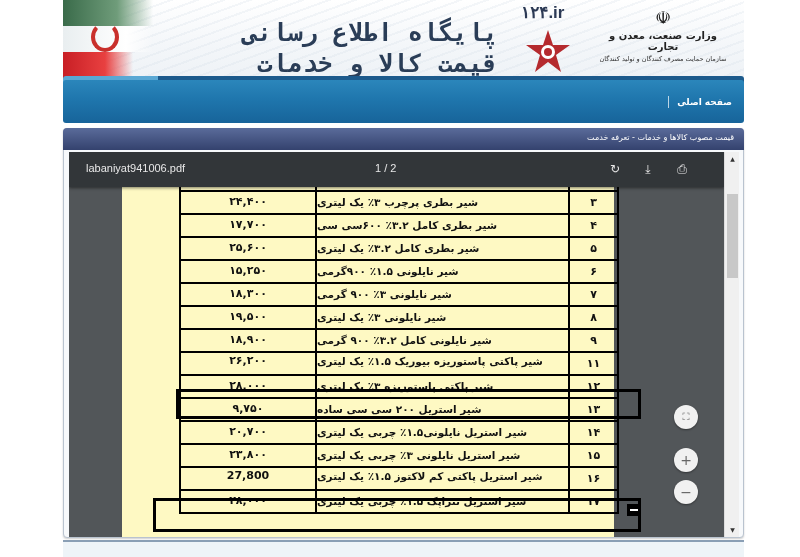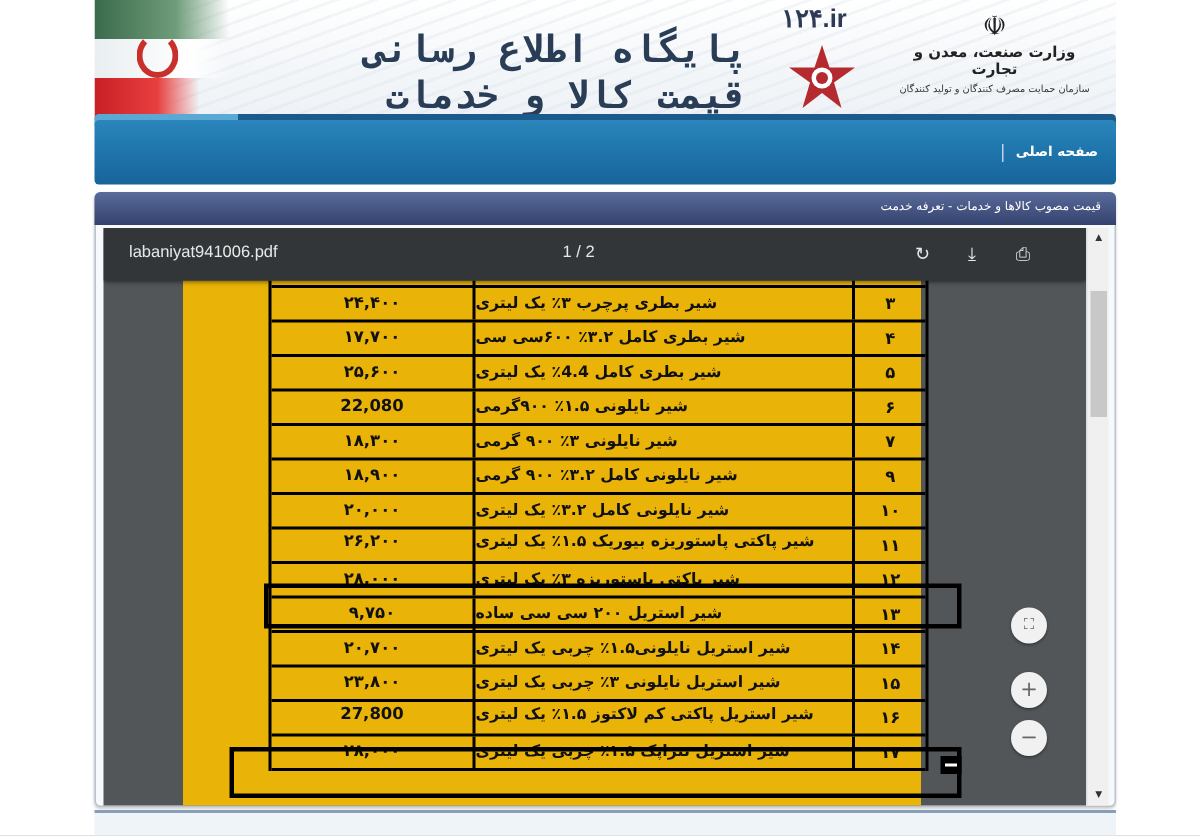--- a/index.html
+++ b/index.html
@@ -43,21 +43,21 @@
   
   .viewer { position: absolute; left: 69px; top: 152px; width: 655px; height: 385px; background: #525659; overflow: hidden; }
   .viewer-toolbar { position: absolute; left: 0; top: 0; width: 655px; height: 35px; background: #323639; box-shadow: 0 1px 3px rgba(0,0,0,0.5); z-index: 3; }
   .pdf-name { position: absolute; left: 17px; top: 10px; font-family: "Liberation Sans", sans-serif; font-size: 11px; color: #e8e8e8; }
   .page-count { position: absolute; left: 306px; top: 10px; font-family: "Liberation Sans", sans-serif; font-size: 11px; color: #e8e8e8; }
   .tb-icon { position: absolute; top: 9px; width: 16px; height: 16px; color: #e8e8e8; text-align: center; font-size: 12px; line-height: 16px; }
   .ico-rotate { left: 538px; }
   .ico-download { left: 571px; }
   .ico-print { left: 605px; }
 
-  .pdf-page { position: absolute; left: 53px; top: 35px; width: 492px; height: 360px; background: #eab308; }
+  .pdf-page { position: absolute; left: 53px; top: 35px; width: 492px; height: 360px; background: #fef9c3; }
 
   
   .tbl { position: absolute; left: 57px; top: 0; width: 440px; border-left: 2px solid #000; border-right: 2px solid #000; }
   .row { position: relative; height: 23px; border-bottom: 2px solid #000; display: flex; direction: ltr; }
   .row.first-partial { height: 5px; }
   .cell-price { width: 136px; border-right: 2px solid #000; text-align: center; font-family: "DejaVu Sans", sans-serif; font-weight: bold; font-size: 11px; line-height: 19px; color: #111; }
   .cell-name { flex: 1; border-right: 2px solid #000; direction: rtl; text-align: left; padding-right: 4px; font-family: "DejaVu Sans", sans-serif; font-weight: bold; font-size: 10.5px; line-height: 21px; color: #111; white-space: nowrap; overflow: hidden; }
   .cell-num { width: 47px; text-align: center; font-family: "DejaVu Sans", sans-serif; font-weight: bold; font-size: 11px; line-height: 21px; color: #111; }
   .row.cut .cell-name, .row.cut .cell-price { line-height: 16px; }
 
@@ -136,42 +136,42 @@
           <div class="cell-name">شیر بطری پرچرب ۳٪ یک لیتری</div>
           <div class="cell-num">۳</div>
         </div>
         <div class="row">
           <div class="cell-price">۱۷,۷۰۰</div>
           <div class="cell-name">شیر بطری کامل ۳.۲٪ ۶۰۰سی سی</div>
           <div class="cell-num">۴</div>
         </div>
         <div class="row">
           <div class="cell-price">۲۵,۶۰۰</div>
-          <div class="cell-name">شیر بطری کامل 4.4٪ یک لیتری</div>
+          <div class="cell-name">شیر بطری کامل ۳.۲٪ یک لیتری</div>
           <div class="cell-num">۵</div>
         </div>
         <div class="row">
-          <div class="cell-price">22,080</div>
+          <div class="cell-price">۱۵,۲۵۰</div>
           <div class="cell-name">شیر نایلونی ۱.۵٪ ۹۰۰گرمی</div>
           <div class="cell-num">۶</div>
         </div>
         <div class="row">
           <div class="cell-price">۱۸,۳۰۰</div>
           <div class="cell-name">شیر نایلونی ۳٪ ۹۰۰ گرمی</div>
           <div class="cell-num">۷</div>
         </div>
         <div class="row">
+          <div class="cell-price">۱۹,۵۰۰</div>
+          <div class="cell-name">شیر نایلونی ۳٪ یک لیتری</div>
+          <div class="cell-num">۸</div>
+        </div>
+        <div class="row">
           <div class="cell-price">۱۸,۹۰۰</div>
           <div class="cell-name">شیر نایلونی کامل ۳.۲٪ ۹۰۰ گرمی</div>
           <div class="cell-num">۹</div>
-        </div>
-        <div class="row">
-          <div class="cell-price">۲۰,۰۰۰</div>
-          <div class="cell-name">شیر نایلونی کامل ۳.۲٪ یک لیتری</div>
-          <div class="cell-num">۱۰</div>
         </div>
         <div class="row cut">
           <div class="cell-price">۲۶,۲۰۰</div>
           <div class="cell-name">شیر پاکتی پاستوریزه بیوریک ۱.۵٪ یک لیتری</div>
           <div class="cell-num">۱۱</div>
         </div>
         <div class="row">
           <div class="cell-price">۲۸,۰۰۰</div>
           <div class="cell-name">شیر پاکتی پاستوریزه ۳٪ یک لیتری</div>
           <div class="cell-num">۱۲</div>

